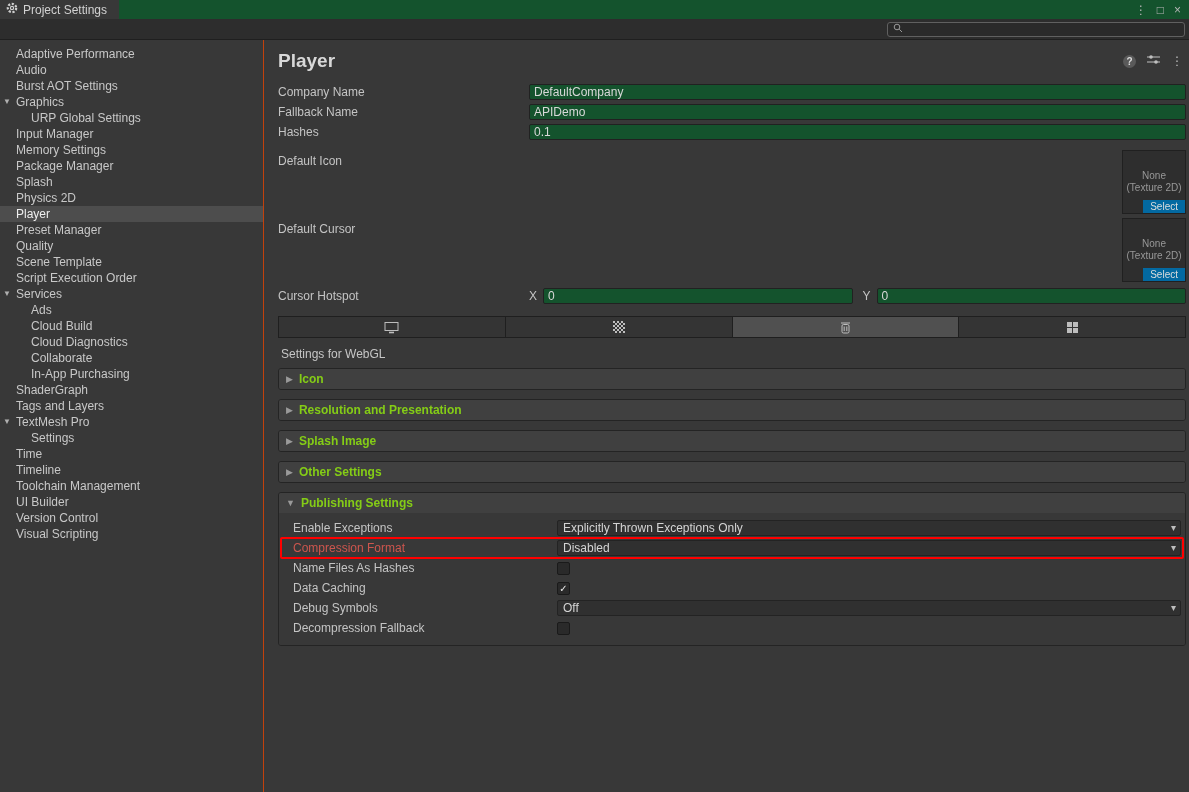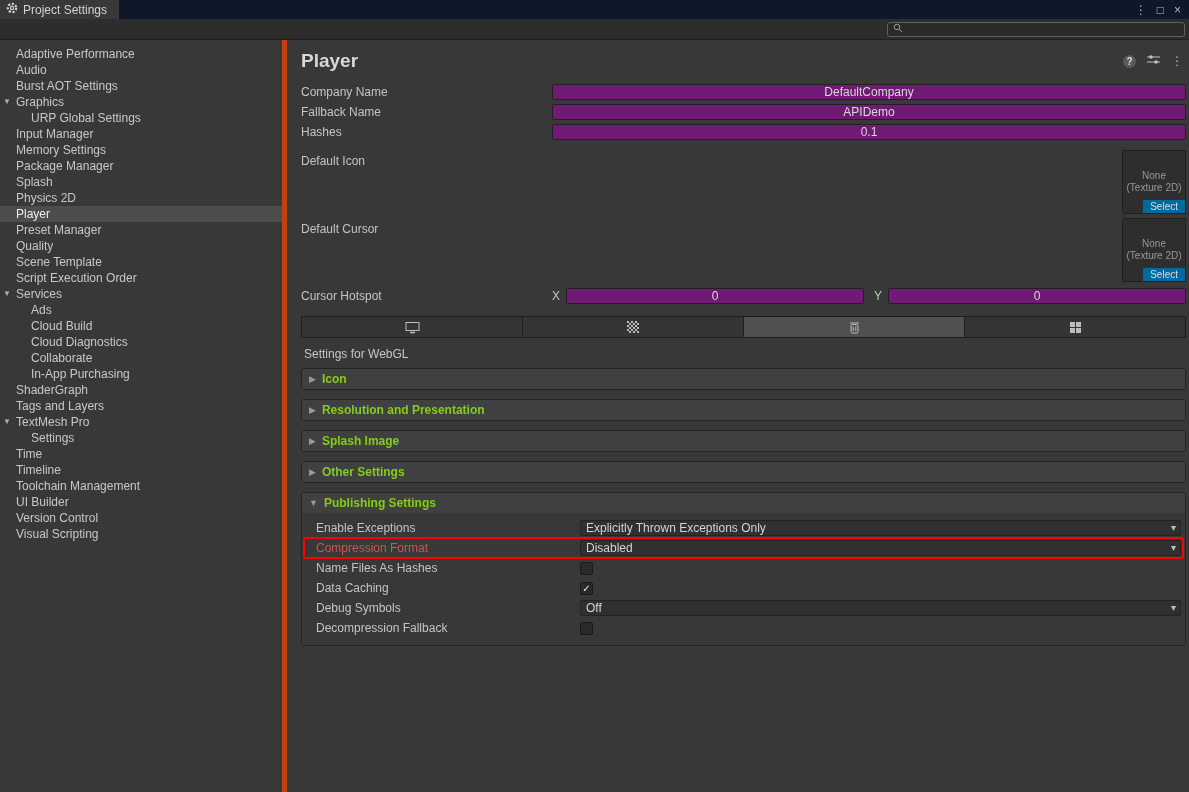--- a/index.html
+++ b/index.html
@@ -5,53 +5,53 @@
   * { box-sizing: border-box; }
   html,body { margin:0; padding:0; }
   body {
     width:1189px; height:792px; overflow:hidden;
     background:#383838; color:#c8c8c8;
     font-family:"Liberation Sans", sans-serif; font-size:12px;
     -webkit-font-smoothing:antialiased;
   }
 
   
-  .titlebar { height:19px; background:#0f172a; display:flex; align-items:stretch; }
+  .titlebar { height:19px; background:#14532d; display:flex; align-items:stretch; }
   .win-tab { background:#383838; display:flex; align-items:center; gap:5px; padding:0 12px 0 6px; color:#d2d2d2; cursor:default; }
   .win-controls { margin-left:auto; display:flex; align-items:center; gap:10px; padding-right:8px; color:#b4b4b4; font-size:12px; }
   .win-controls span { cursor:default; line-height:1; }
 
   
   .toolbar { height:21px; background:#2d2d2d; border-bottom:1px solid #1f1f1f; display:flex; align-items:center; justify-content:flex-end; padding-right:4px; }
   .search { width:298px; height:15px; background:#2a2a2a; border:1px solid #606060; border-radius:3px; display:flex; align-items:center; gap:4px; padding:0 5px; }
   .search input { flex:1; background:transparent; border:none; outline:none; color:#dddddd; font:11px "Liberation Sans",sans-serif; height:12px; padding:0; }
 
   
   .content { display:flex; height:752px; }
-  .sidebar { width:287px; flex-shrink:0; border-right:5px solid #c2410c; padding-top:6px; overflow:hidden; }
+  .sidebar { width:264px; flex-shrink:0; border-right:1px solid #c2410c; padding-top:6px; overflow:hidden; }
   .sb-item { height:16px; line-height:16px; position:relative; white-space:nowrap; color:#c8c8c8; cursor:default; }
   .sb-item.ind1 { padding-left:16px; }
   .sb-item.ind2 { padding-left:31px; }
   .sb-item.selected { background:#4d4d4d; color:#eeeeee; }
   .exp { position:absolute; left:3px; top:0; font-size:8px; color:#b0b0b0; }
 
   .main { flex:1; padding:0 3px 0 14px; overflow:hidden; }
 
   
   .main-header { display:flex; align-items:center; margin-top:6px; height:30px; }
   .main-title { font-size:19px; font-weight:bold; color:#d8d8d8; margin:0; }
   .header-icons { margin-left:auto; display:flex; align-items:center; gap:11px; padding-right:3px; }
   .help-icon { width:13px; height:13px; border-radius:50%; background:#5a5a5a; color:#dddddd; font-size:10px; font-weight:bold; display:flex; align-items:center; justify-content:center; }
   .kebab { font-size:12px; color:#c0c0c0; }
 
   
   .form-area { margin-top:6px; }
   .form-row { display:flex; align-items:center; height:20px; }
   .form-label { width:251px; flex-shrink:0; color:#c4c4c4; }
-  .text-field { flex:1; height:16px; background:#701a75; border:1px solid #212121; border-radius:2px; color:#d8d8d8; font:12px "Liberation Sans",sans-serif; padding:0 4px; outline:none;text-align:center; }
+  .text-field { flex:1; height:16px; background:#14532d; border:1px solid #212121; border-radius:2px; color:#d8d8d8; font:12px "Liberation Sans",sans-serif; padding:0 4px; outline:none; }
 
   .obj-row { display:flex; align-items:flex-start; height:68px; padding-top:2px; }
   .obj-row.first { margin-top:6px; }
   .obj-label { width:251px; flex-shrink:0; color:#c4c4c4; margin-top:4px; }
   .obj-box { margin-left:auto; width:64px; height:64px; background:#2e2e2e; border:1px solid #202020; position:relative; display:flex; flex-direction:column; align-items:center; justify-content:center; text-align:center; }
   .obj-none { font-size:10px; color:#989898; line-height:12px; }
   .obj-select { position:absolute; right:0; bottom:0; background:#0369a1; color:#dddddd; font:10px "Liberation Sans",sans-serif; line-height:13px; padding:0 7px; border:none; cursor:default; }
 
   .hotspot-row { display:flex; align-items:center; height:20px; margin-top:2px; }
   .axis-label { width:14px; flex-shrink:0; color:#c4c4c4; }

